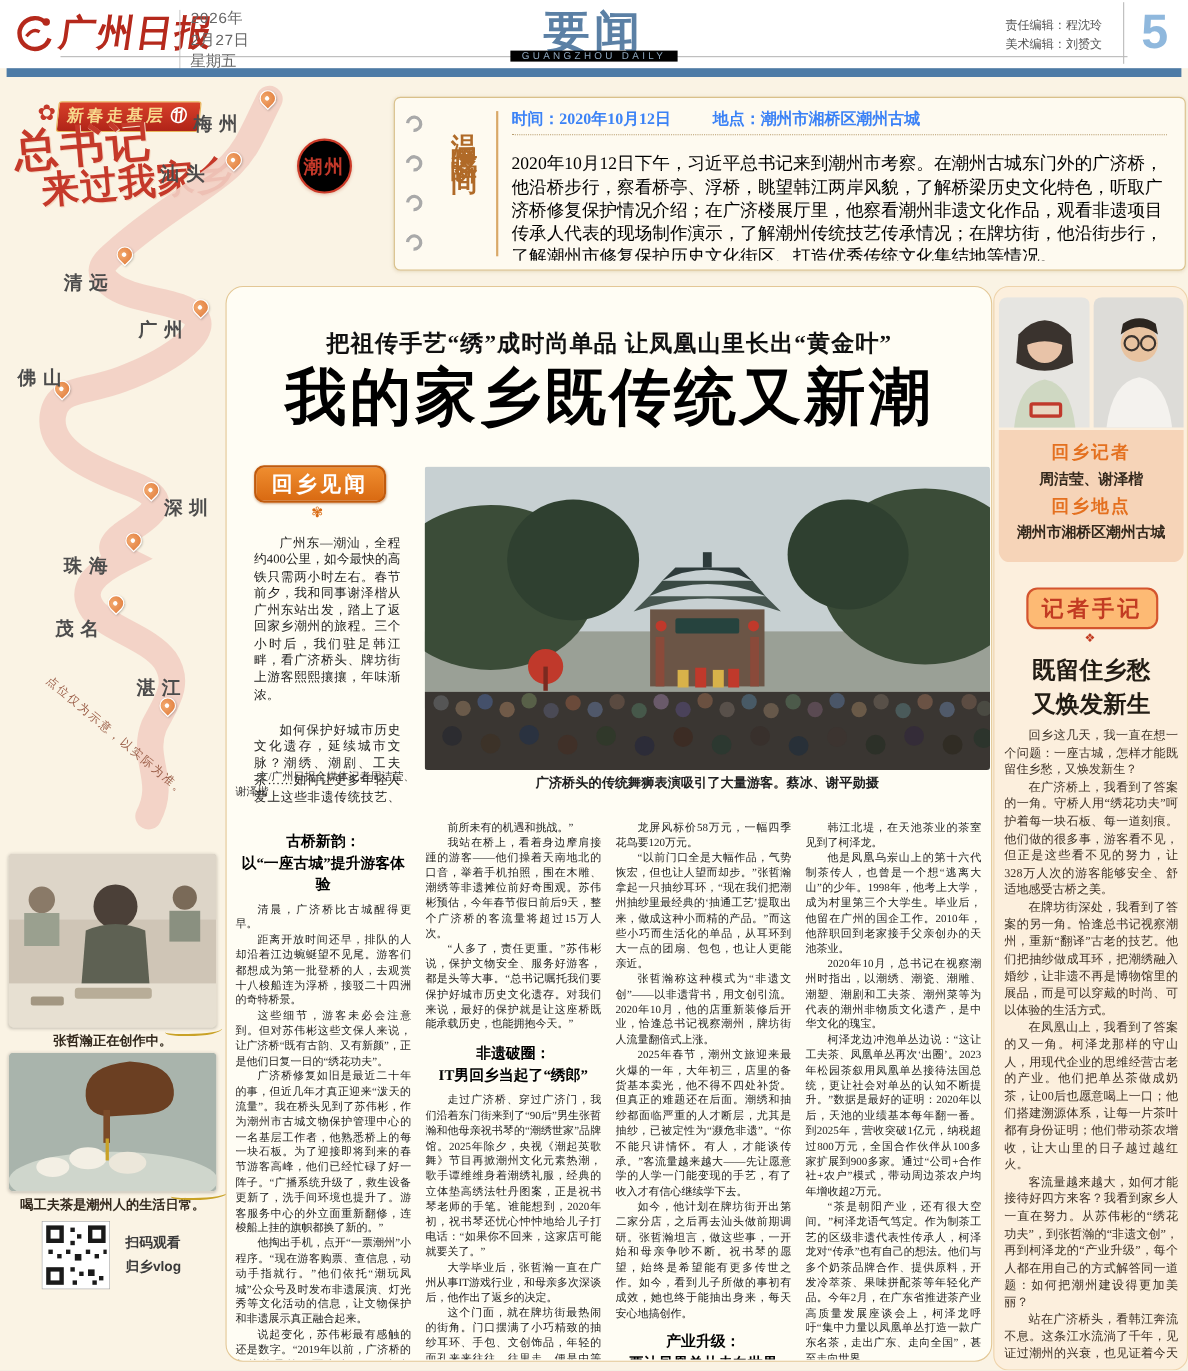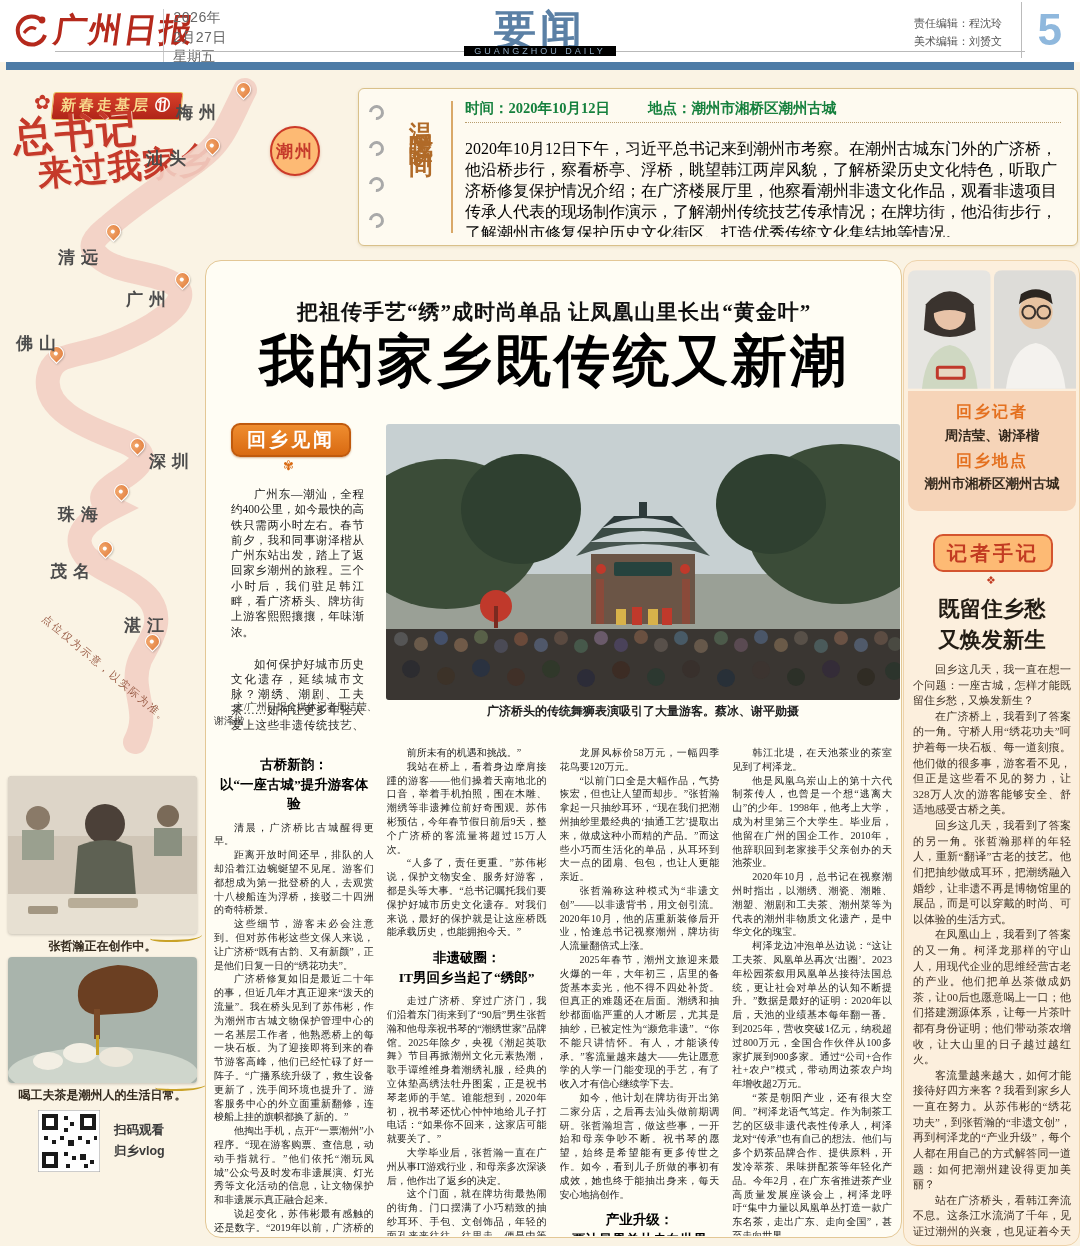--- a/index.html
+++ b/index.html
@@ -35,40 +35,40 @@
   .rosette{position:absolute;left:34px;top:90px;color:#c5392a;font-size:20px;}
   .series-title{position:absolute;left:14px;top:110px;transform:rotate(-5deg);color:#c5392a;
     font-weight:900;text-shadow:1px 1px 0 #f4d9c4;line-height:1.02;}
   .series-title .t1{font-size:40px;letter-spacing:2px;}
   .series-title .t2{font-size:34px;margin-left:22px;letter-spacing:1px;}
   .map-pin{position:absolute;width:15px;height:15px;background:radial-gradient(circle at 35% 35%,#f3a96e,#df7a3a);
     border:1.5px solid #fff;border-radius:50% 50% 50% 0;transform:rotate(-45deg);box-shadow:0 1px 2px rgba(0,0,0,.25);}
   .map-pin::after{content:"";position:absolute;left:4px;top:4px;width:4px;height:4px;background:#fff;border-radius:50%;}
   .map-label{position:absolute;font-size:17px;font-weight:bold;color:#4c4c4c;letter-spacing:6px;}
   .city-circle{position:absolute;width:50px;height:50px;border:2.5px solid #cc3a28;border-radius:50%;
-    background:#fdba74;color:#c5392a;font-size:17px;font-weight:900;letter-spacing:2px;
+    background:#000000;color:#c5392a;font-size:17px;font-weight:900;letter-spacing:2px;
     display:flex;align-items:center;justify-content:center;box-shadow:0 1px 3px rgba(170,60,30,.3);}
   .map-note{position:absolute;left:48px;top:612px;transform:rotate(40deg);transform-origin:0 0;
     font-size:10.5px;color:#9a5d47;letter-spacing:2px;}
   .side-photo{position:absolute;left:8px;width:189px;border-radius:4px;overflow:hidden;box-shadow:0 1px 3px rgba(0,0,0,.2);}
   .side-cap{position:absolute;left:0px;width:205px;text-align:center;font-size:12px;font-weight:bold;color:#33291d;}
   .gold-swoosh{position:absolute;width:52px;height:12px;border-bottom:2px solid #c9a227;border-radius:0 0 60% 30%;}
   .qr-wrap{position:absolute;left:38px;top:1110px;display:flex;align-items:center;gap:14px;}
   .qr-text{font-size:12.5px;font-weight:bold;color:#3a3a3a;line-height:1.7;font-family:"Liberation Sans",sans-serif;}
 
   
   .warm-box{position:absolute;left:358px;top:88px;width:720px;height:158px;background:#fefaf0;
     border:1px solid #d9c08a;border-radius:6px;box-shadow:0 1px 3px rgba(180,150,90,.25);}
   .ring{position:absolute;left:10px;width:15px;height:15px;border:3px solid #a9a9a9;border-radius:50%;
     border-left-color:transparent;transform:rotate(-40deg);}
   .wm-label{position:absolute;left:46px;top:14px;writing-mode:vertical-rl;text-orientation:upright;
     font-size:24px;font-weight:900;color:#b06a28;letter-spacing:10px;}
   .wm-sep{position:absolute;left:92px;top:12px;bottom:12px;border-left:2px solid #d9a868;}
   .wm-body{position:absolute;left:106px;right:16px;top:10px;bottom:8px;overflow:hidden;}
-  .wm-head{font-size:14.5px;font-weight:bold;color:#15803d;padding-bottom:4px;border-bottom:1px dotted #b89d6e;margin-bottom:6px;}
+  .wm-head{font-size:14.5px;font-weight:bold;color:#3b82f6;padding-bottom:4px;border-bottom:1px dotted #b89d6e;margin-bottom:6px;}
   .wm-head .gap{display:inline-block;width:38px;}
 
   
   .main-card{position:absolute;left:205px;top:260px;width:697px;height:978px;background:#fffdf4;
     border:1.5px solid #e3c795;border-radius:16px;}
   .kicker{position:absolute;left:215px;top:298px;width:678px;text-align:center;font-size:21px;
     font-weight:bold;color:#111;letter-spacing:1px;}
   .main-title{position:absolute;left:210px;top:324px;width:688px;text-align:center;font-size:56px;
     font-weight:900;color:#000;letter-spacing:3px;}
   .lead-badge{position:absolute;left:231px;top:423px;width:120px;height:34px;
@@ -417,20 +417,20 @@
 
   <div class="note-badge" data-name="notebook-badge">记者手记</div>
   <span class="note-orn" data-name="ornament-icon">❖</span>
   <div class="note-title" data-name="notebook-title">
     <div data-name="notebook-title-line1">既留住乡愁</div>
     <div data-name="notebook-title-line2">又焕发新生</div>
   </div>
   <div class="note-body" data-name="notebook-body">
       <p class="nb-p" data-name="paragraph">回乡这几天，我一直在想一个问题：一座古城，怎样才能既留住乡愁，又焕发新生？</p>
       <p class="nb-p" data-name="paragraph">在广济桥上，我看到了答案的一角。守桥人用“绣花功夫”呵护着每一块石板、每一道刻痕。他们做的很多事，游客看不见，但正是这些看不见的努力，让328万人次的游客能够安全、舒适地感受古桥之美。</p>
-      <p class="nb-p" data-name="paragraph">回乡这几天，我看到了答案的另一角。张哲瀚那样的年轻人，重新“翻译”古老的技艺。他们把抽纱做成耳环，把潮绣融入婚纱，让非遗不再是博物馆里的展品，而是可以穿戴的时尚、可以体验的生活方式。</p>
+      <p class="nb-p" data-name="paragraph">在牌坊街深处，我看到了答案的另一角。恰逢总书记视察潮州，重新“翻译”古老的技艺。他们把抽纱做成耳环，把潮绣融入婚纱，让非遗不再是博物馆里的展品，而是可以穿戴的时尚、可以体验的生活方式。</p>
       <p class="nb-p" data-name="paragraph">在凤凰山上，我看到了答案的又一角。柯泽龙那样的守山人，用现代企业的思维经营古老的产业。他们把单丛茶做成奶茶，让00后也愿意喝上一口；他们搭建溯源体系，让每一片茶叶都有身份证明；他们带动茶农增收，让大山里的日子越过越红火。</p>
       <p class="nb-p" data-name="paragraph">客流量越来越大，如何才能接待好四方来客？我看到家乡人一直在努力。从苏伟彬的“绣花功夫”，到张哲瀚的“非遗文创”，再到柯泽龙的“产业升级”，每个人都在用自己的方式解答同一道题：如何把潮州建设得更加美丽？</p>
       <p class="nb-p" data-name="paragraph">站在广济桥头，看韩江奔流不息。这条江水流淌了千年，见证过潮州的兴衰，也见证着今天的蝶变。我能感受到，家乡正在日新月异地进步。我为我的家乡感到骄傲，也为每一个守护她、建设她的人，感到由衷的敬佩。</p>
       <p class="nb-p" data-name="paragraph">夜幕降临，广济桥的灯光亮起。夜色渐深，牌坊街的游人次第散去，但明天一早，又会有新的人潮涌来。这座“活着的古城”，正在用她的方式，讲述着一个古老而又年轻的中国故事。</p>
     </div>
 
 </div>
 
 </body></html>

